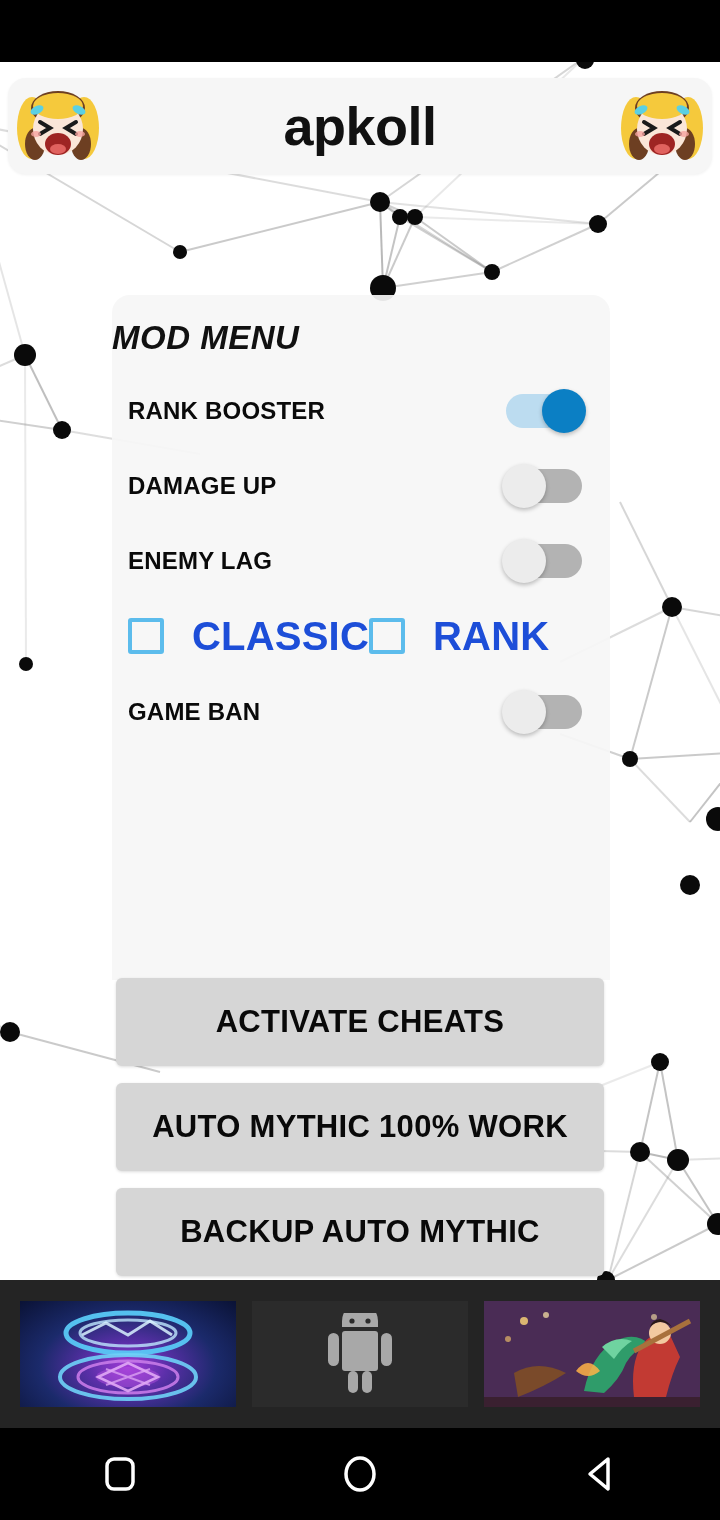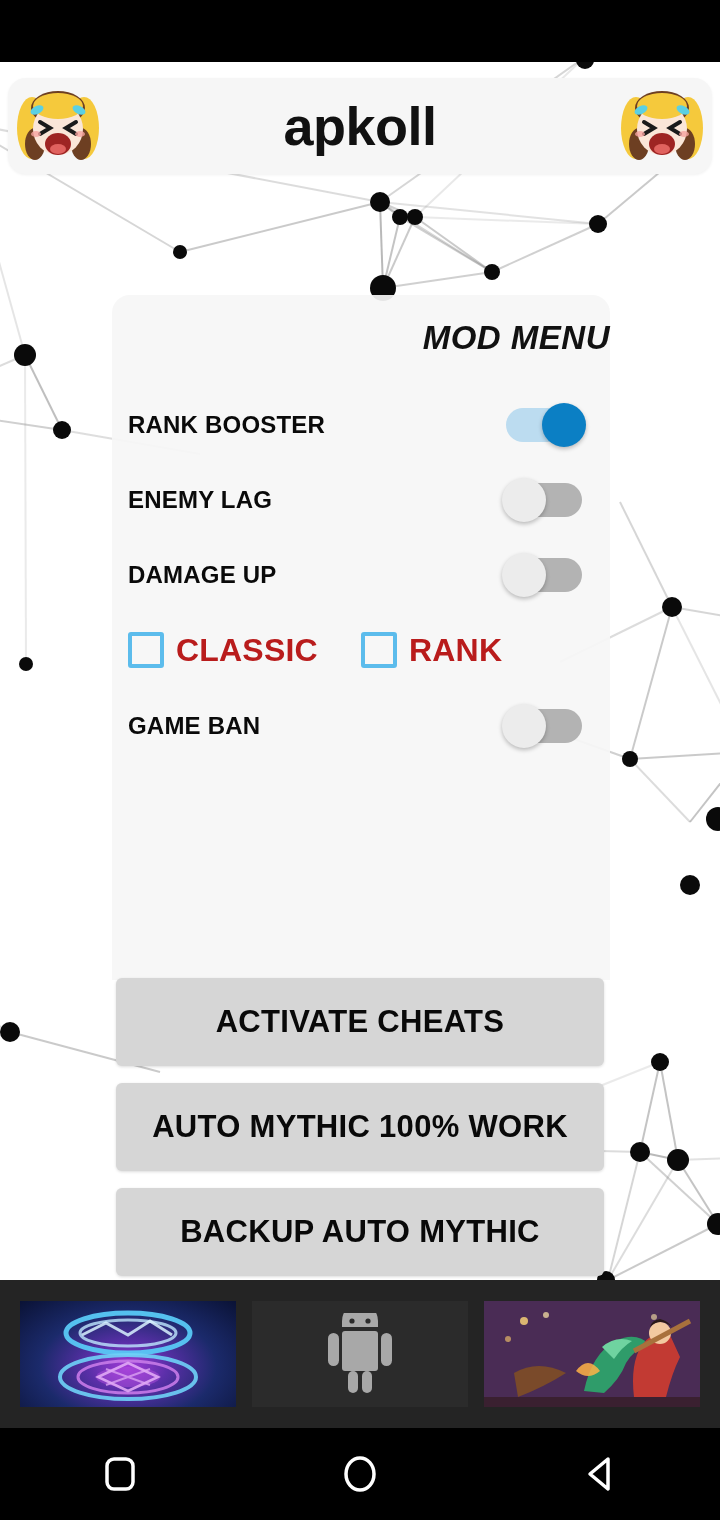--- a/index.html
+++ b/index.html
@@ -67,27 +67,27 @@
   #mod-panel {
     position: absolute;
     left: 112px; top: 233px;
     width: 498px;
     background: rgba(246,246,246,0.93);
     border-radius: 18px 18px 0 0;
     padding: 24px 0 0 0;
     height: 685px;
   }
   #mod-title {
-    text-align: right;
+    text-align: left;
     font-size: 33px;
     font-weight: bold;
     font-style: italic;
     color: #111;
     letter-spacing: 0.5px;
-    margin-bottom: 30px;
+    margin-bottom: 16px;
   }
 
   .switch-row {
     position: relative;
     height: 75px;
     display: flex; align-items: center;
     padding: 0 22px 0 16px;
   }
   .switch-label {
     font-size: 24px;
@@ -132,24 +132,24 @@
     flex: 1 1 0;
   }
   .cb-box {
     width: 36px; height: 36px;
     border: 4px solid #5cbcec;
     border-radius: 3px;
     background: transparent;
     flex: 0 0 auto;
   }
   .cb-label {
-    font-size: 32px;
+    font-size: 40px;
     font-weight: bold;
-    color: #b91c1c;
-    margin-left: 12px;
+    color: #1d4ed8;
+    margin-left: 28px;
     letter-spacing: 0.2px;
   }
 
   
   #action-buttons {
     position: absolute;
     left: 116px; top: 916px;
     width: 488px;
   }
   .action-btn {
@@ -341,29 +341,29 @@
 
       <div class="switch-row">
         <span class="switch-label">RANK BOOSTER</span>
         <span class="toggle on">
           <span class="track"></span>
           <span class="knob"></span>
         </span>
       </div>
 
       <div class="switch-row">
-        <span class="switch-label">ENEMY LAG</span>
+        <span class="switch-label">DAMAGE UP</span>
         <span class="toggle off">
           <span class="track"></span>
           <span class="knob"></span>
         </span>
       </div>
 
       <div class="switch-row">
-        <span class="switch-label">DAMAGE UP</span>
+        <span class="switch-label">ENEMY LAG</span>
         <span class="toggle off">
           <span class="track"></span>
           <span class="knob"></span>
         </span>
       </div>
 
 
 
       <div class="checkbox-row">
         <span class="cb-group">

